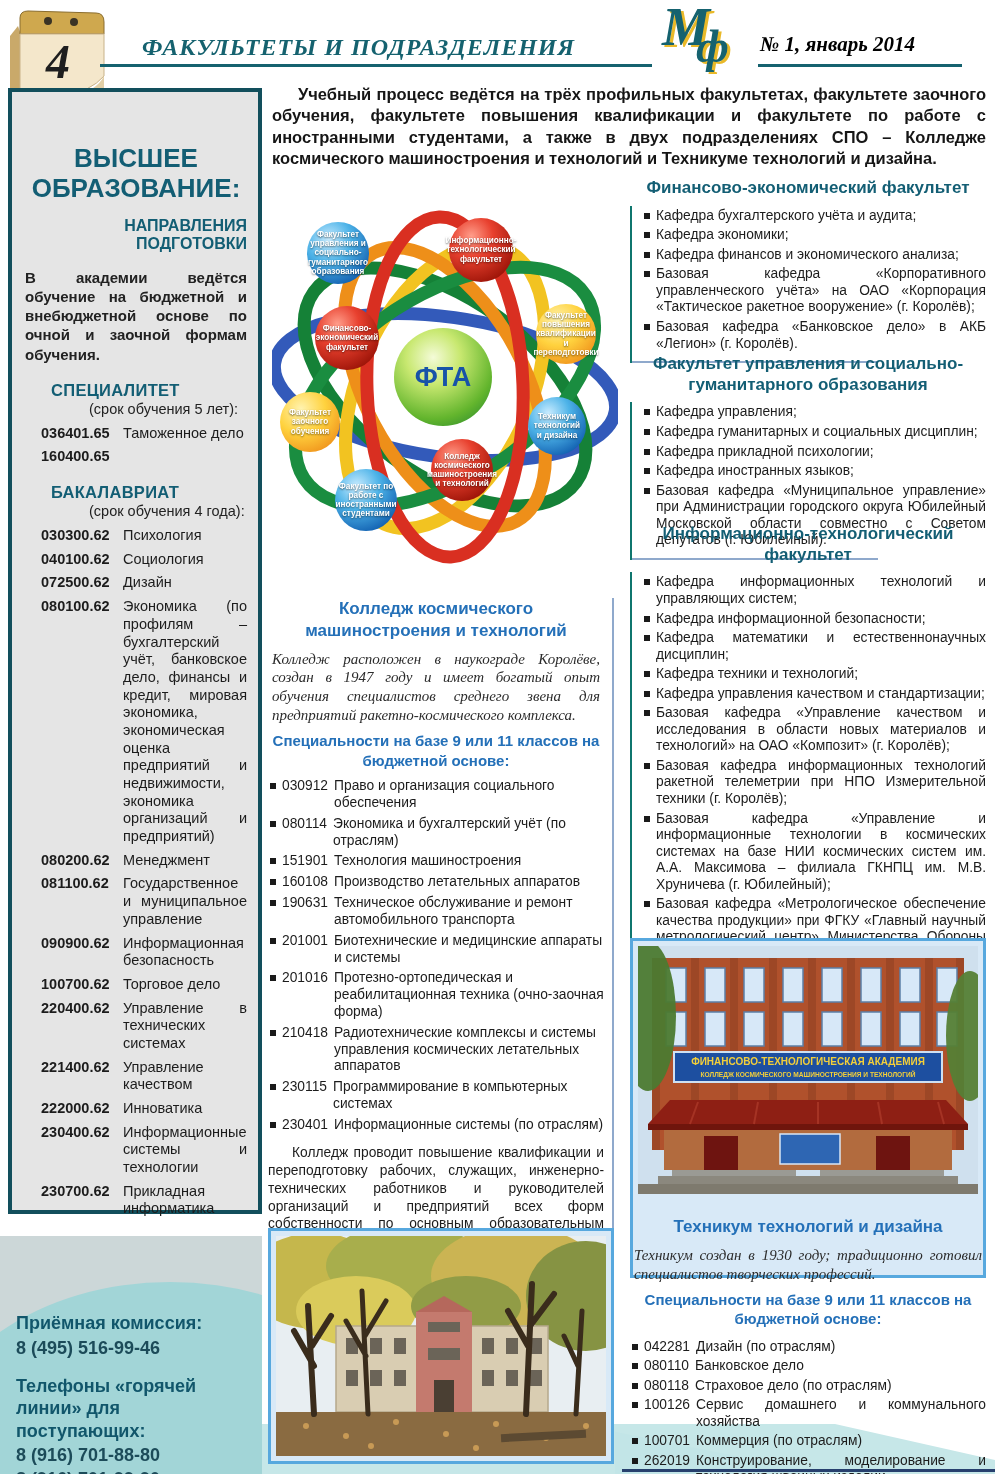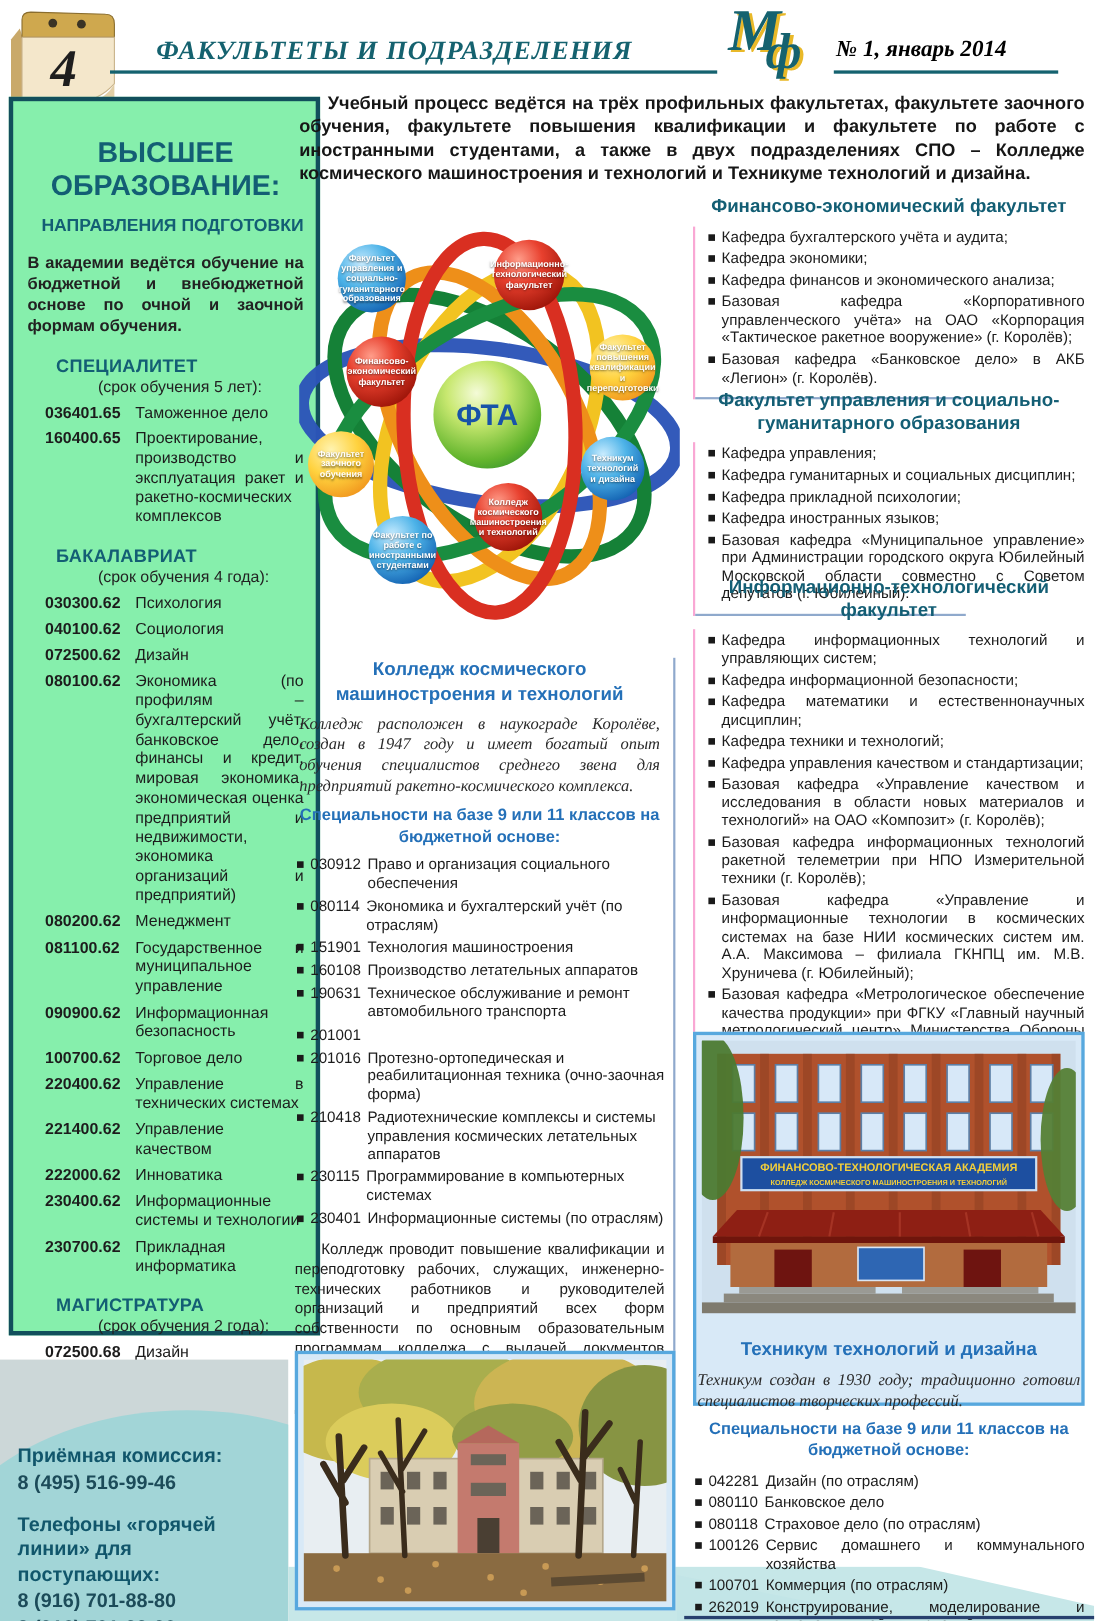--- a/index.html
+++ b/index.html
@@ -14,22 +14,22 @@
   #rule1{left:100px;top:64px;width:552px;}
   #rule2{left:758px;top:64px;width:204px;}
   .logo{position:absolute;left:650px;top:4px;width:104px;height:84px;font-family:"Liberation Serif",serif;
         font-style:italic;font-weight:bold;color:#15626f;}
   .logo .m{position:absolute;left:12px;top:-8px;font-size:54px;text-shadow:3px 2px 0 #e9b929;}
   .logo .f{position:absolute;left:46px;top:16px;font-size:46px;text-shadow:3px 2px 0 #e9b929;}
   .issue{position:absolute;left:760px;top:32px;font-family:"Liberation Serif",serif;font-style:italic;
          font-weight:bold;font-size:21px;color:#000000;}
 
   
-  .sidebar{position:absolute;left:8px;top:88px;width:283px;height:1126px;background:#86efac;
-           border:4px solid #124f5c;box-sizing:border-box;padding:32px 11px 0 13px;}
+  .sidebar{position:absolute;left:8px;top:88px;width:254px;height:1126px;background:#e5e5e5;
+           border:4px solid #124f5c;box-sizing:border-box;padding:52px 11px 0 13px;}
   .sb-title{color:#135e74;font-size:26px;font-weight:bold;text-align:center;line-height:1.15;}
   .sb-sub{color:#135e74;font-size:16px;font-weight:bold;text-align:right;margin-top:13px;}
   .sb-intro{font-weight:bold;font-size:15px;text-align:justify;margin-top:15px;line-height:1.28;color:#222;}
   .sb-group-name{color:#135e74;font-weight:bold;font-size:16.5px;margin:17px 0 1px 26px;letter-spacing:.3px;}
   .sb-term{font-size:14.5px;margin:0 0 8px 64px;color:#222;}
   .sb-item{display:flex;margin-bottom:6px;font-size:14.5px;line-height:1.22;}
   .sb-code{font-weight:bold;width:82px;flex:none;margin-left:16px;}
   .sb-label{flex:1;text-align:justify;}
 
   
@@ -69,21 +69,21 @@
   .blist li{display:flex;font-size:13.8px;line-height:1.22;margin-bottom:4px;}
   .sq{width:6px;height:6px;background:#1a1a1a;flex:none;margin:5px 6px 0 2px;}
   .bcode{flex:none;margin-right:6px;}
   .blabel{flex:1;}
   .outro{font-size:13.8px;text-align:justify;line-height:1.3;margin-top:10px;text-indent:24px;}
 
   
   .rsec{position:absolute;left:630px;width:356px;z-index:2;}
   #sec-f1{top:178px;} #sec-f2{top:354px;} #sec-f3{top:524px;} #sec-tech{top:1216px;}
   .rsec .head{color:#135e74;font-weight:bold;font-size:17px;text-align:center;line-height:1.22;margin-bottom:7px;}
-  .lwrap{border-left:2px solid #f9a8d4;padding:2px 0 8px 10px;position:relative;}
+  .lwrap{border-left:2px solid #0f766e;padding:2px 0 8px 10px;position:relative;}
   .lwrap::after{content:"";position:absolute;left:0;bottom:0;width:246px;height:2px;background:#8fa9cc;}
   .rsec .blist li{margin-bottom:3px;line-height:1.2;}
   .rsec .blabel{text-align:justify;}
   #sec-tech .lwrap{border-left:none;padding-left:0;}
   #sec-tech .lwrap::after{display:none;}
 
   
   .photo-frame{position:absolute;border:3px solid #57a8de;background:#d8e9f7;padding:5px;
                box-sizing:border-box;z-index:2;}
   #photo-fta{left:630px;top:938px;width:356px;height:340px;}
@@ -132,21 +132,20 @@
     <div class="sb-term">(срок обучения 5 лет):</div>
     <div>
 
         <div class="sb-item">
           <span class="sb-code">036401.65</span>
           <span class="sb-label">Таможенное дело</span>
         </div>
 
         <div class="sb-item">
           <span class="sb-code">160400.65</span>
-          <span class="sb-label">Проектирование, производство и эксплуатация ракет и ракетно-космических комплексов</span>
         </div>
       </div>
 
     <div class="sb-group-name">БАКАЛАВРИАТ</div>
     <div class="sb-term">(срок обучения 4 года):</div>
     <div>
 
         <div class="sb-item">
           <span class="sb-code">030300.62</span>
           <span class="sb-label">Психология</span>
@@ -314,20 +313,21 @@
 
         <li>
           <span class="sq"></span>
           <span class="bcode">190631</span>
           <span class="blabel">Техническое обслуживание и ремонт автомобильного транспорта</span>
         </li>
 
         <li>
           <span class="sq"></span>
           <span class="bcode">201001</span>
+          <span class="blabel">Биотехнические и медицинские аппараты и системы</span>
         </li>
 
         <li>
           <span class="sq"></span>
           <span class="bcode">201016</span>
           <span class="blabel">Протезно-ортопедическая и реабилитационная техника (очно-заочная форма)</span>
         </li>
 
         <li>
           <span class="sq"></span>

